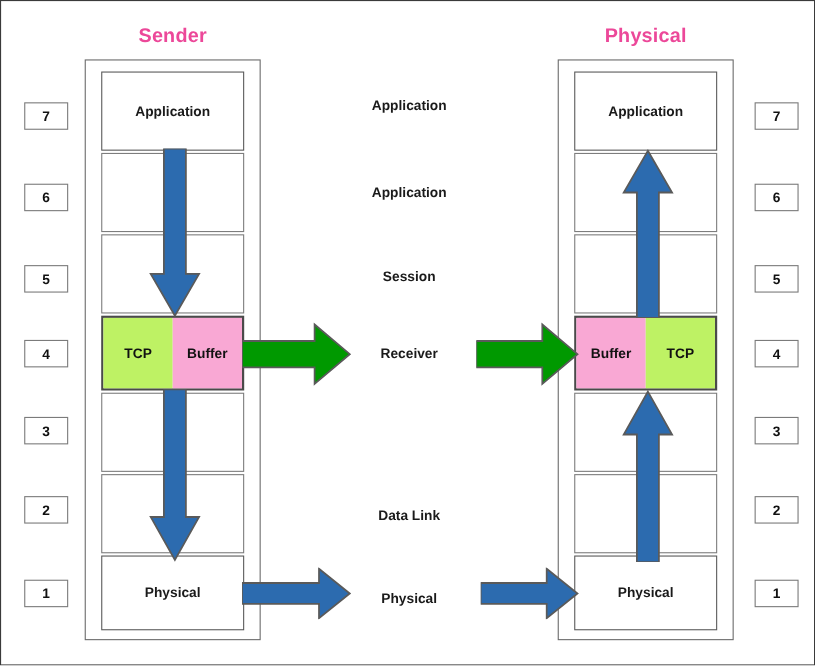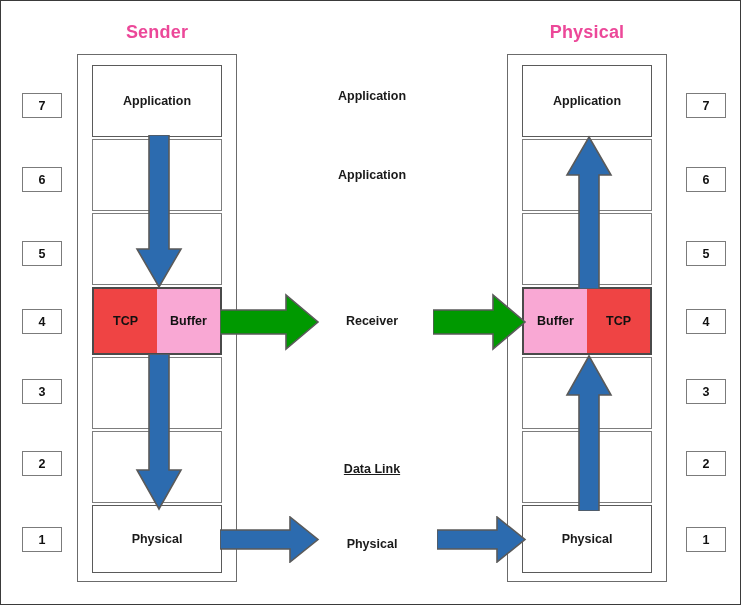--- a/index.html
+++ b/index.html
@@ -75,21 +75,21 @@
     align-items: center;
     justify-content: center;
     font-size: 12.5px;
     font-weight: bold;
     color: #111111;
   }
   .buffer-half {
     background: #f9a8d4;
   }
   .tcp-half {
-    background: #ef4444;
+    background: #bef264;
     justify-content: center;
   }
   .transport-inner.left-buffer .buffer-half { order: 0; }
   .transport-inner.left-buffer .tcp-half   { order: 1; }
 
   
   .num-chip {
     position: absolute;
     width: 40px;
     height: 25px;
@@ -191,22 +191,23 @@
   </div>
 
   <div class="layer-box thin" style="left:521px; top:356px; width:130px; height:72px;"></div>
   <div class="layer-box thin" style="left:521px; top:430px; width:130px; height:72px;"></div>
   <div class="layer-box" style="left:521px; top:504px; width:130px; height:68px;">
     <span>Physical</span>
   </div>
 
   <div class="osi-label" style="left:296px; top:88px;">Application</div>
   <div class="osi-label" style="left:296px; top:167px;">Application</div>
+  <div class="osi-label" style="left:296px; top:243px;">Session</div>
   <div class="osi-label" style="left:296px; top:313px;">Receiver</div>
-  <div class="osi-label" style="left:296px; top:461px;text-decoration:underline;">Data Link</div>
+  <div class="osi-label" style="left:296px; top:461px;">Data Link</div>
   <div class="osi-label" style="left:296px; top:536px;">Physical</div>
 
   <div class="arrow" style="left:134px; top:134px;">
     <svg width="48" height="154" viewBox="0 0 48 154">
       <polygon points="14,0 34,0 34,114 46,114 24,152 2,114 14,114" fill="#2C6BAF" stroke="#5a5a5a" stroke-width="1.6"></polygon>
     </svg>
   </div>
 
   <div class="arrow" style="left:134px; top:353px;">
     <svg width="48" height="157" viewBox="0 0 48 157">

